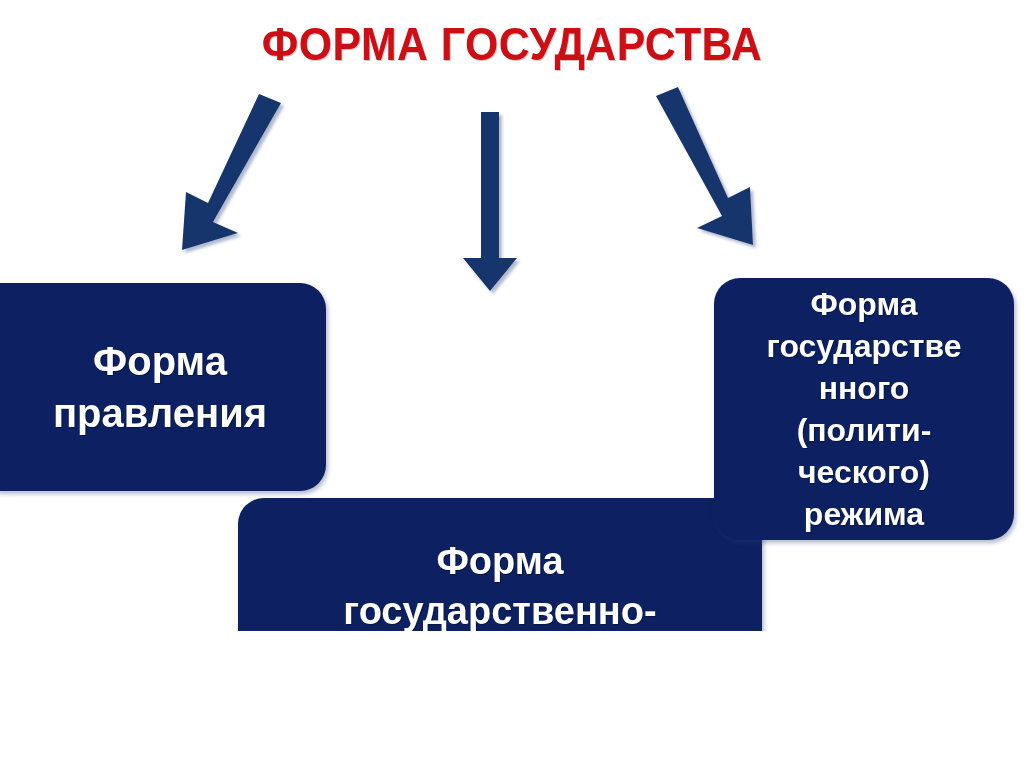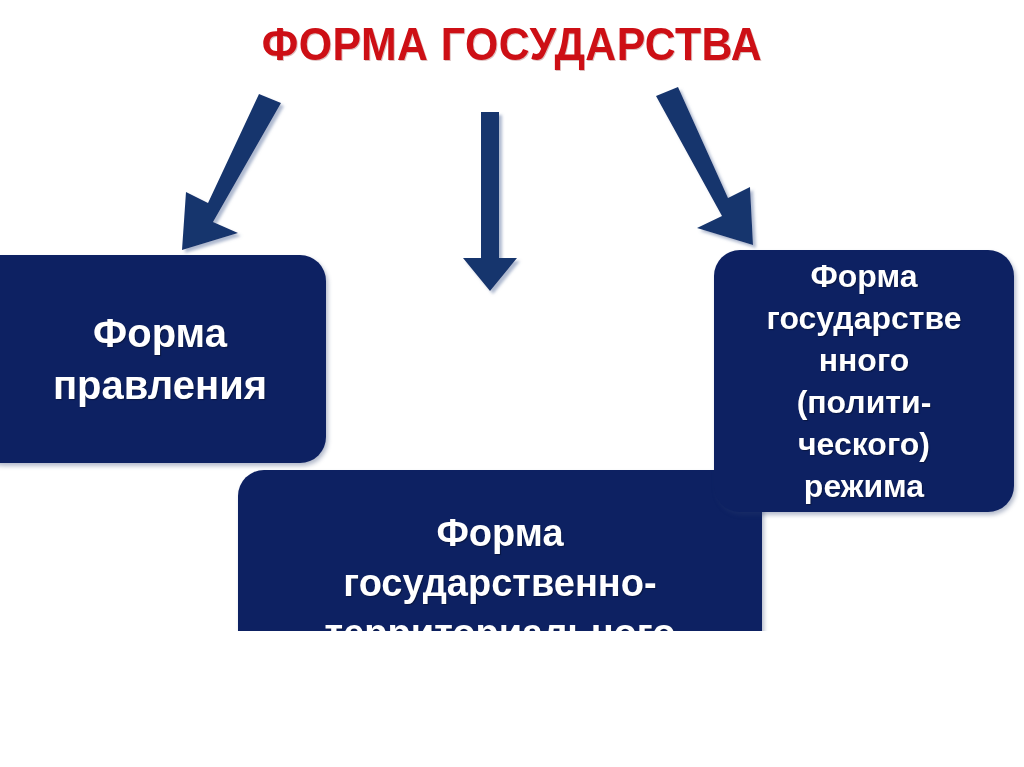--- a/index.html
+++ b/index.html
@@ -48,20 +48,21 @@
   
   .node {
     position: absolute;
     background: #0d2162;
     border-radius: 26px;
     box-shadow: 2px 3px 4px rgba(40,60,110,0.35);
     display: flex;
     align-items: center;
     justify-content: center;
     box-sizing: border-box;
+    margin-top: 28px;
   }
   .node .node-text {
     color: #ffffff;
     font-weight: bold;
     text-align: center;
     white-space: pre-line;
     text-shadow: 1px 1px 1px rgba(0,0,0,0.35);
   }
 
   #node-form-of-government {

